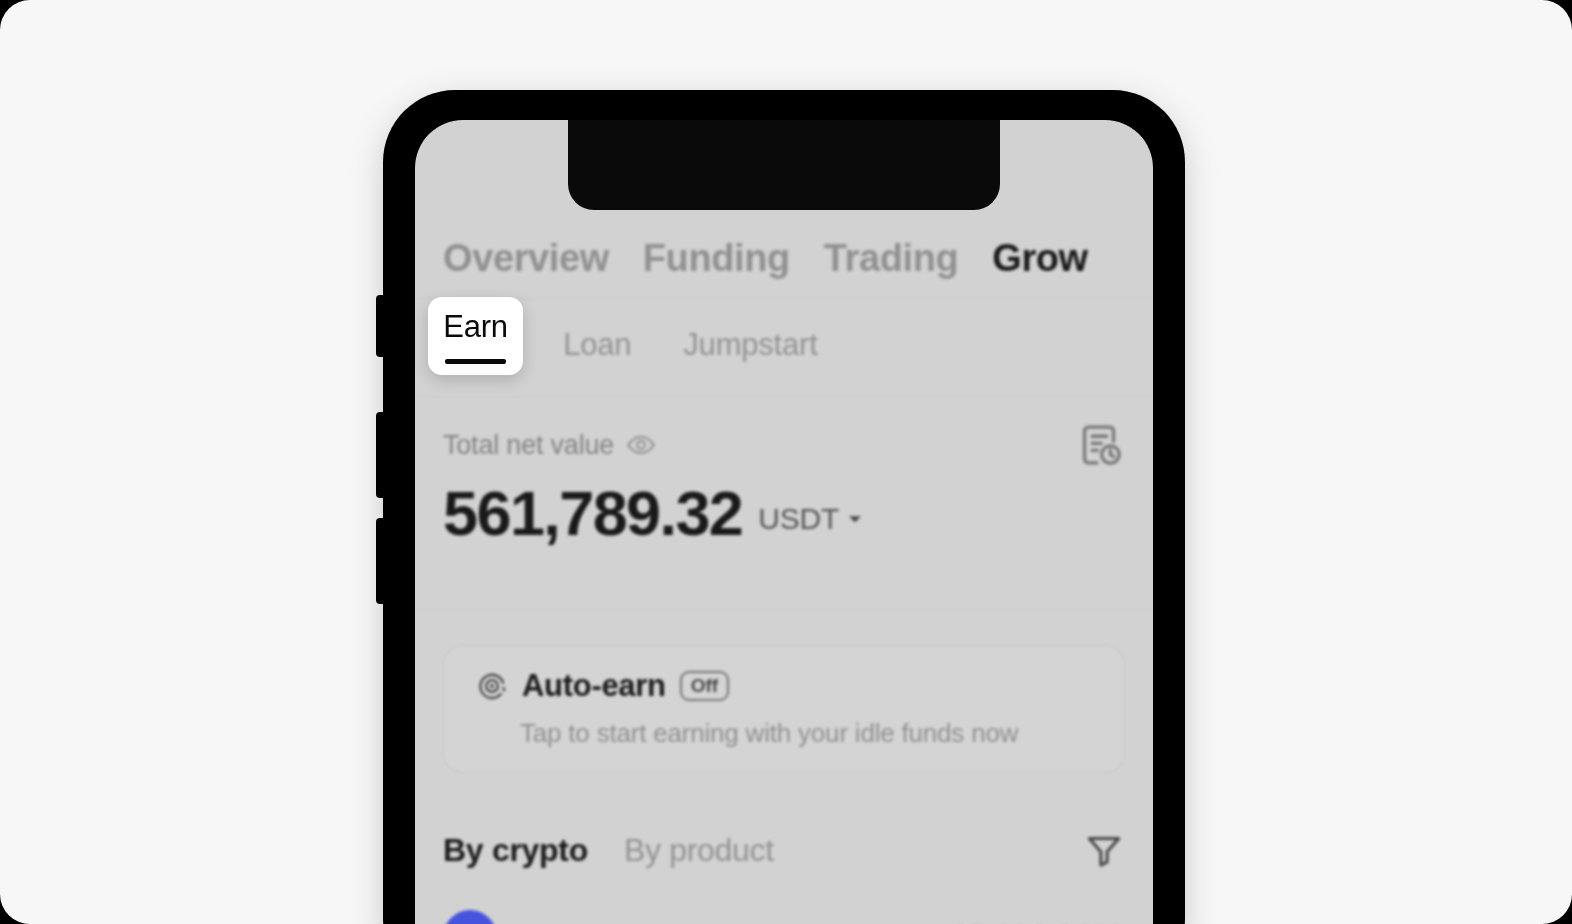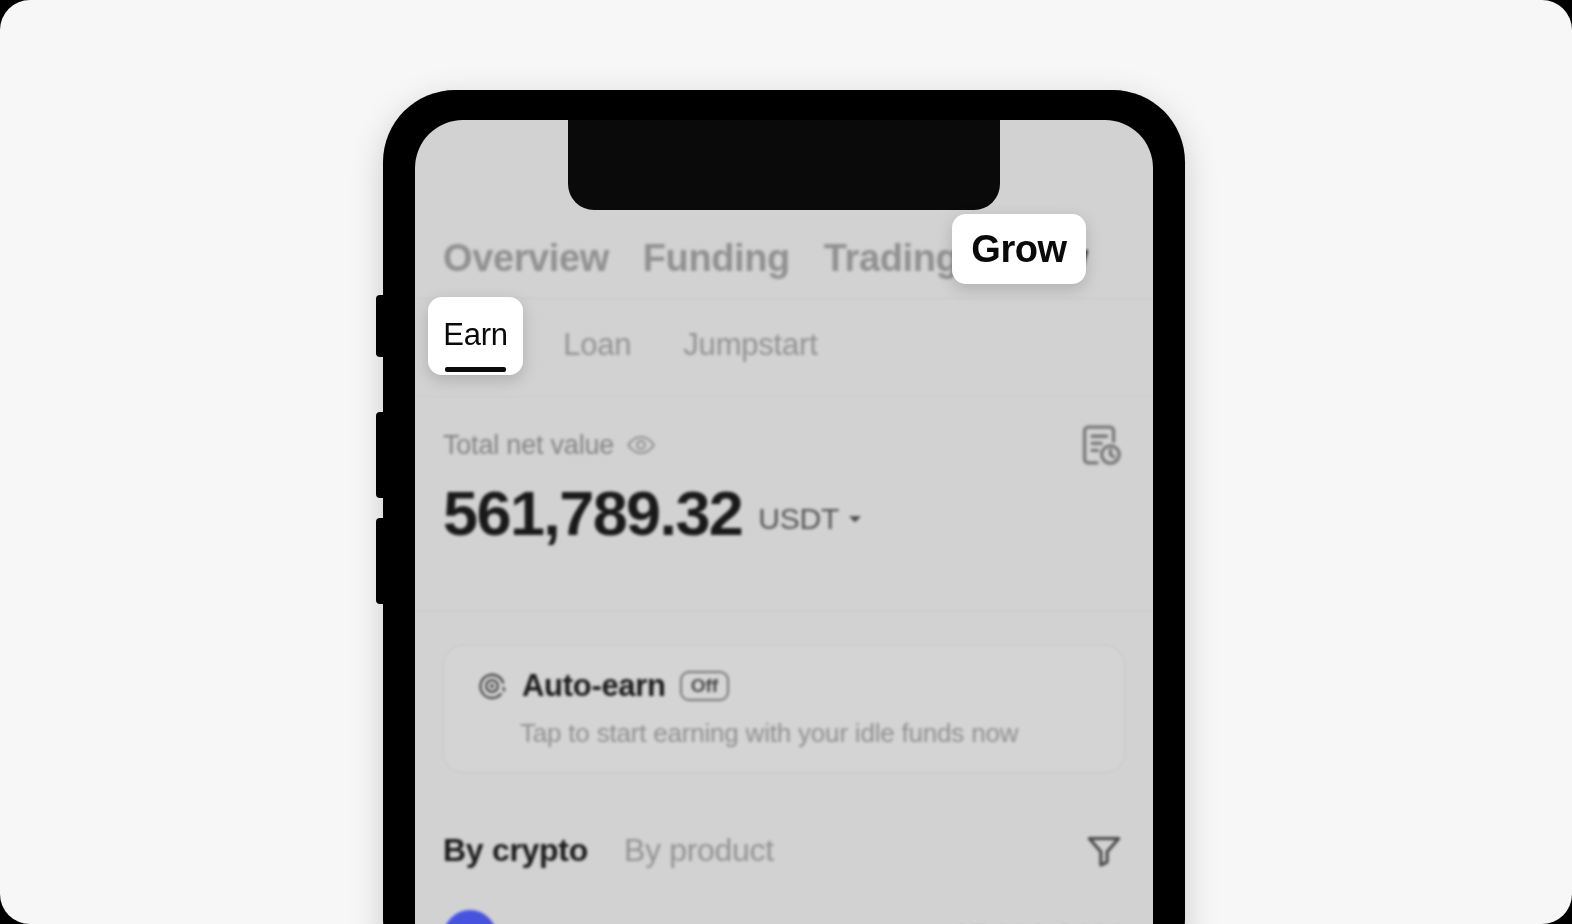--- a/index.html
+++ b/index.html
@@ -185,21 +185,21 @@
     align-items:center; justify-content:center;
   }
   #spot-grow {
     left:952px; top:214px; width:134px; height:70px;
   }
   #spot-grow .spot-label {
     font-size:38px; font-weight:700; color:#0a0a0a; letter-spacing:-.4px;
   }
   #spot-earn {
     left:428px; top:297px; width:95px; height:78px;
-    justify-content:flex-start; padding-top:20px;
+    justify-content:flex-start; padding-top:12px;
   }
   #spot-earn .spot-label {
     font-size:31px; font-weight:500; color:#0a0a0a; letter-spacing:-.2px;
   }
   #spot-earn .spot-underline {
     margin-top:14px; width:61px; height:5px;
     background:#0a0a0a; border-radius:2px;
   }
 
   .icon { display:inline-flex; align-items:center; justify-content:center; }
@@ -300,22 +300,19 @@
         <div id="asset-row">
           <div id="asset-dot"></div>
           <div id="asset-amount">15,006.2432</div>
         </div>
 
       </div>
 
     </div>
   </div>
 
-  <div class="spot" id="spot-grow">
-    <div class="spot-label">Grow</div>
-  </div>
 
   <div class="spot" id="spot-earn">
     <div class="spot-label">Earn</div>
     <div class="spot-underline"></div>
   </div>
 
 </div>
 
 </body></html>

